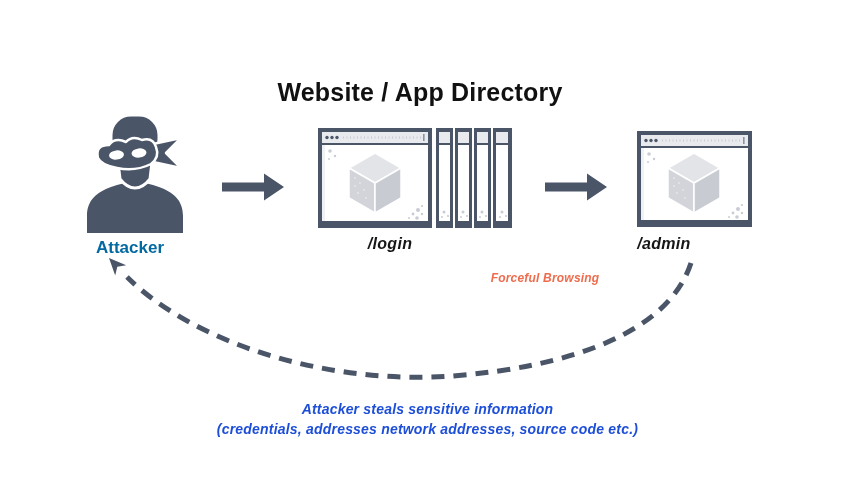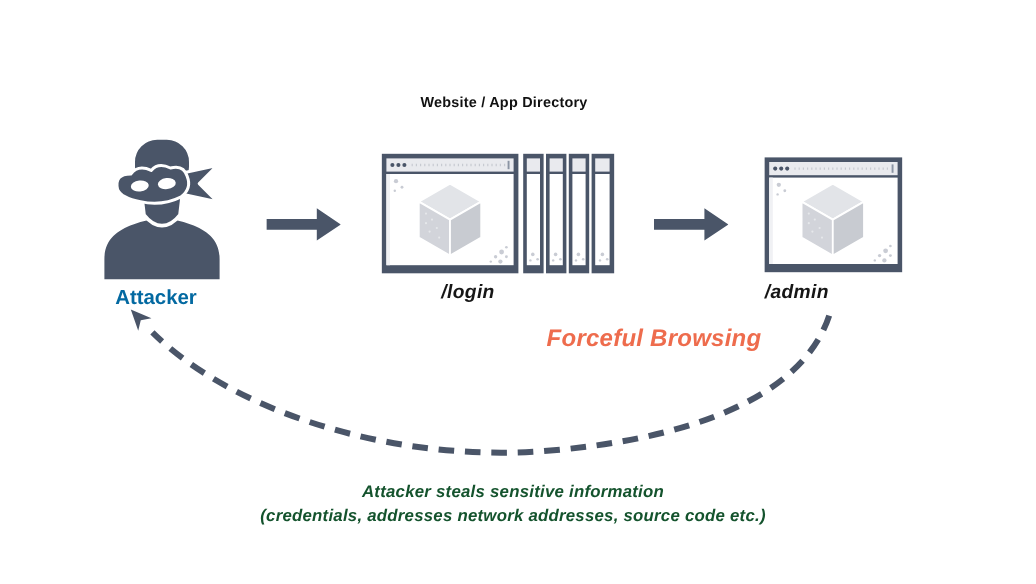--- a/index.html
+++ b/index.html
@@ -9,43 +9,43 @@
     height: 487px;
     background: #ffffff;
     overflow: hidden;
     font-family: "Liberation Sans", sans-serif;
     color: #111111;
   }
   .abs { position: absolute; }
   .diagram-title {
     left: 220px; top: 78px; width: 400px;
     text-align: center;
-    font-size: 12px; font-weight: 700; letter-spacing: .2px;
+    font-size: 25px; font-weight: 700; letter-spacing: .2px;
     color: #111111;
   }
   .node-label {
     text-align: center;
     font-size: 17px; font-weight: 700; color: #0369a1;
   }
   .url-label {
     text-align: center;
     font-size: 16px; font-weight: 700; font-style: italic; color: #161616;
     letter-spacing: .3px;
   }
   .attack-label {
     left: 440px; top: 271px; width: 210px;
     text-align: center;
-    font-size: 20px; font-weight: 700; font-style: italic;
+    font-size: 12px; font-weight: 700; font-style: italic;
     color: #EE6C4D; letter-spacing: .2px;
   }
   .caption {
     left: 130px; top: 400px; width: 595px;
     text-align: center;
     font-size: 14px; font-weight: 700; font-style: italic;
-    line-height: 19.5px; color: #14532d; letter-spacing: .2px;
+    line-height: 19.5px; color: #1d4ed8; letter-spacing: .2px;
   }
   svg { display: block; }
 </style>
 </head>
 <body>
 
 <div class="canvas">
 
   <div class="abs diagram-title">Website / App Directory</div>
 

